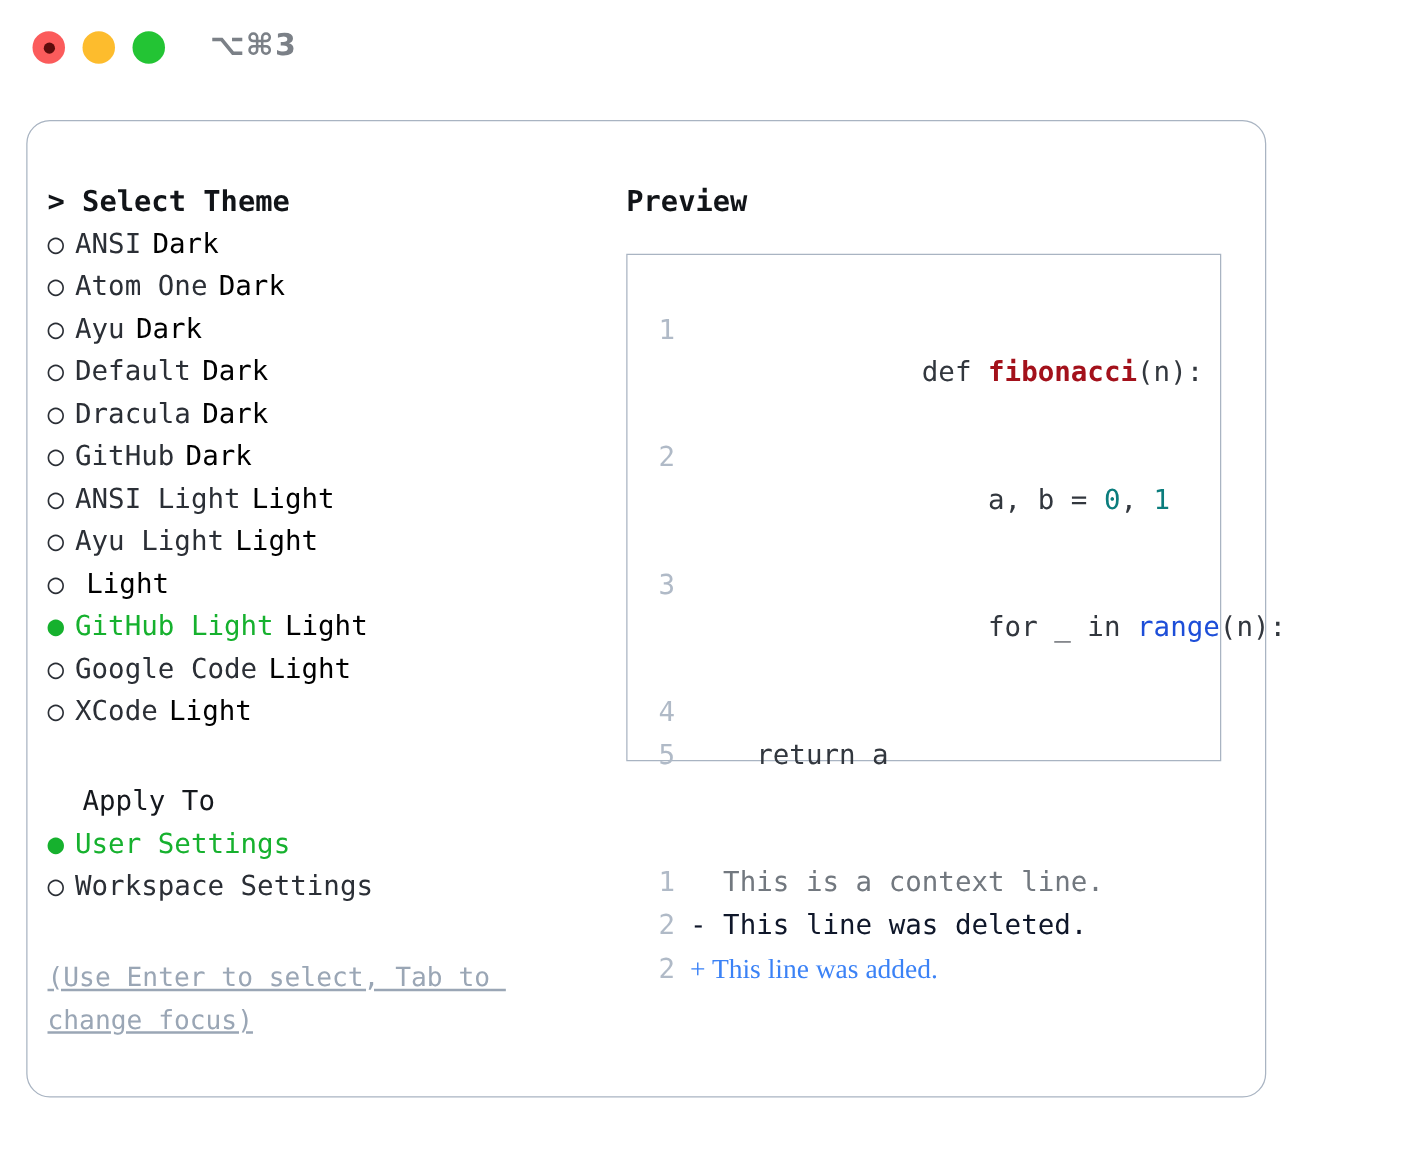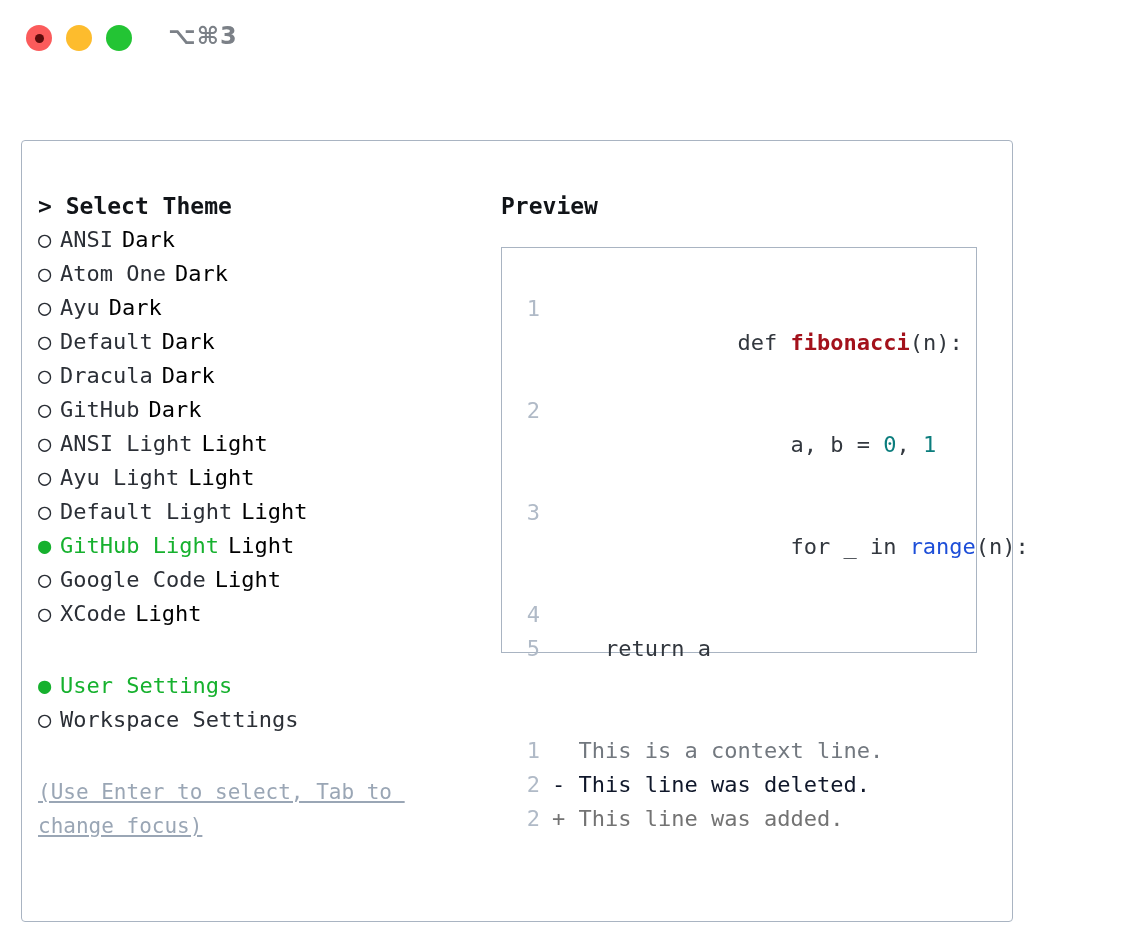--- a/index.html
+++ b/index.html
@@ -73,24 +73,23 @@
   }
 
   
   .panel {
     position: absolute;
     left: 21px;
     top: 96px;
     width: 992px;
     height: 782px;
     border: 1.6px solid #a9b4c2;
-    border-radius: 4px;
+    border-radius: 19px;
     background: #ffffff;
     box-sizing: border-box;
-    margin-top: 44px;
   }
 
   
   .left-col {
     position: absolute;
     left: 16px;
     top: 48px;
     width: 440px;
   }
 
@@ -189,21 +188,21 @@
 
   .tok-plain { color: #32373e; }
   .tok-fn    { color: #a3111b; font-weight: bold; }
   .tok-num   { color: #0b7d7d; }
   .tok-call  { color: #1d4ed8; }
 
   .blank-line { height: 34px; }
 
   .code-line.ctx .code-txt { color: #72787f; }
   .code-line.del .code-txt { color: #0f172a; }
-  .code-line.add .code-txt { color: #737373; }
+  .code-line.add .code-txt { color: #3b82f6; font-family: Liberation Serif, serif; }
 </style>
 </head>
 <body>
 
 <div class="window">
 
   <div class="titlebar">
     <div class="lights">
       <span class="light red"></span>
       <span class="light amber"></span>
@@ -263,21 +262,20 @@
         </div>
 
         <div class="theme-row">
           <span class="bullet">○</span>
           <span class="theme-name">Ayu Light</span>
           <span class="theme-kind">Light</span>
         </div>
 
         <div class="theme-row">
           <span class="bullet">○</span>
-          <span class="theme-name">Default Light</span>
           <span class="theme-kind">Light</span>
         </div>
 
         <div class="theme-row selected">
           <span class="bullet on">●</span>
           <span class="theme-name">GitHub Light</span>
           <span class="theme-kind">Light</span>
         </div>
 
         <div class="theme-row">
@@ -288,20 +286,21 @@
 
         <div class="theme-row">
           <span class="bullet">○</span>
           <span class="theme-name">XCode</span>
           <span class="theme-kind">Light</span>
         </div>
       </div>
 
       <div class="section-gap"></div>
 
+      <div class="apply-heading">Apply To</div>
 
       <div>
         <div class="theme-row selected">
           <span class="bullet on">●</span>
           <span class="theme-name">User Settings</span>
         </div>
         <div class="theme-row">
           <span class="bullet">○</span>
           <span class="theme-name">Workspace Settings</span>
         </div>

